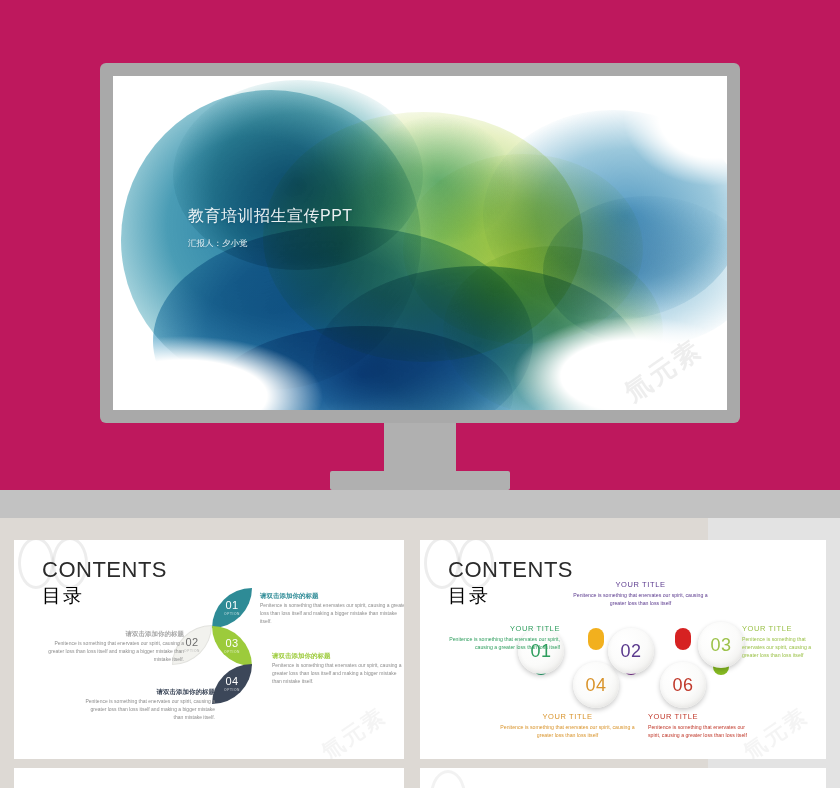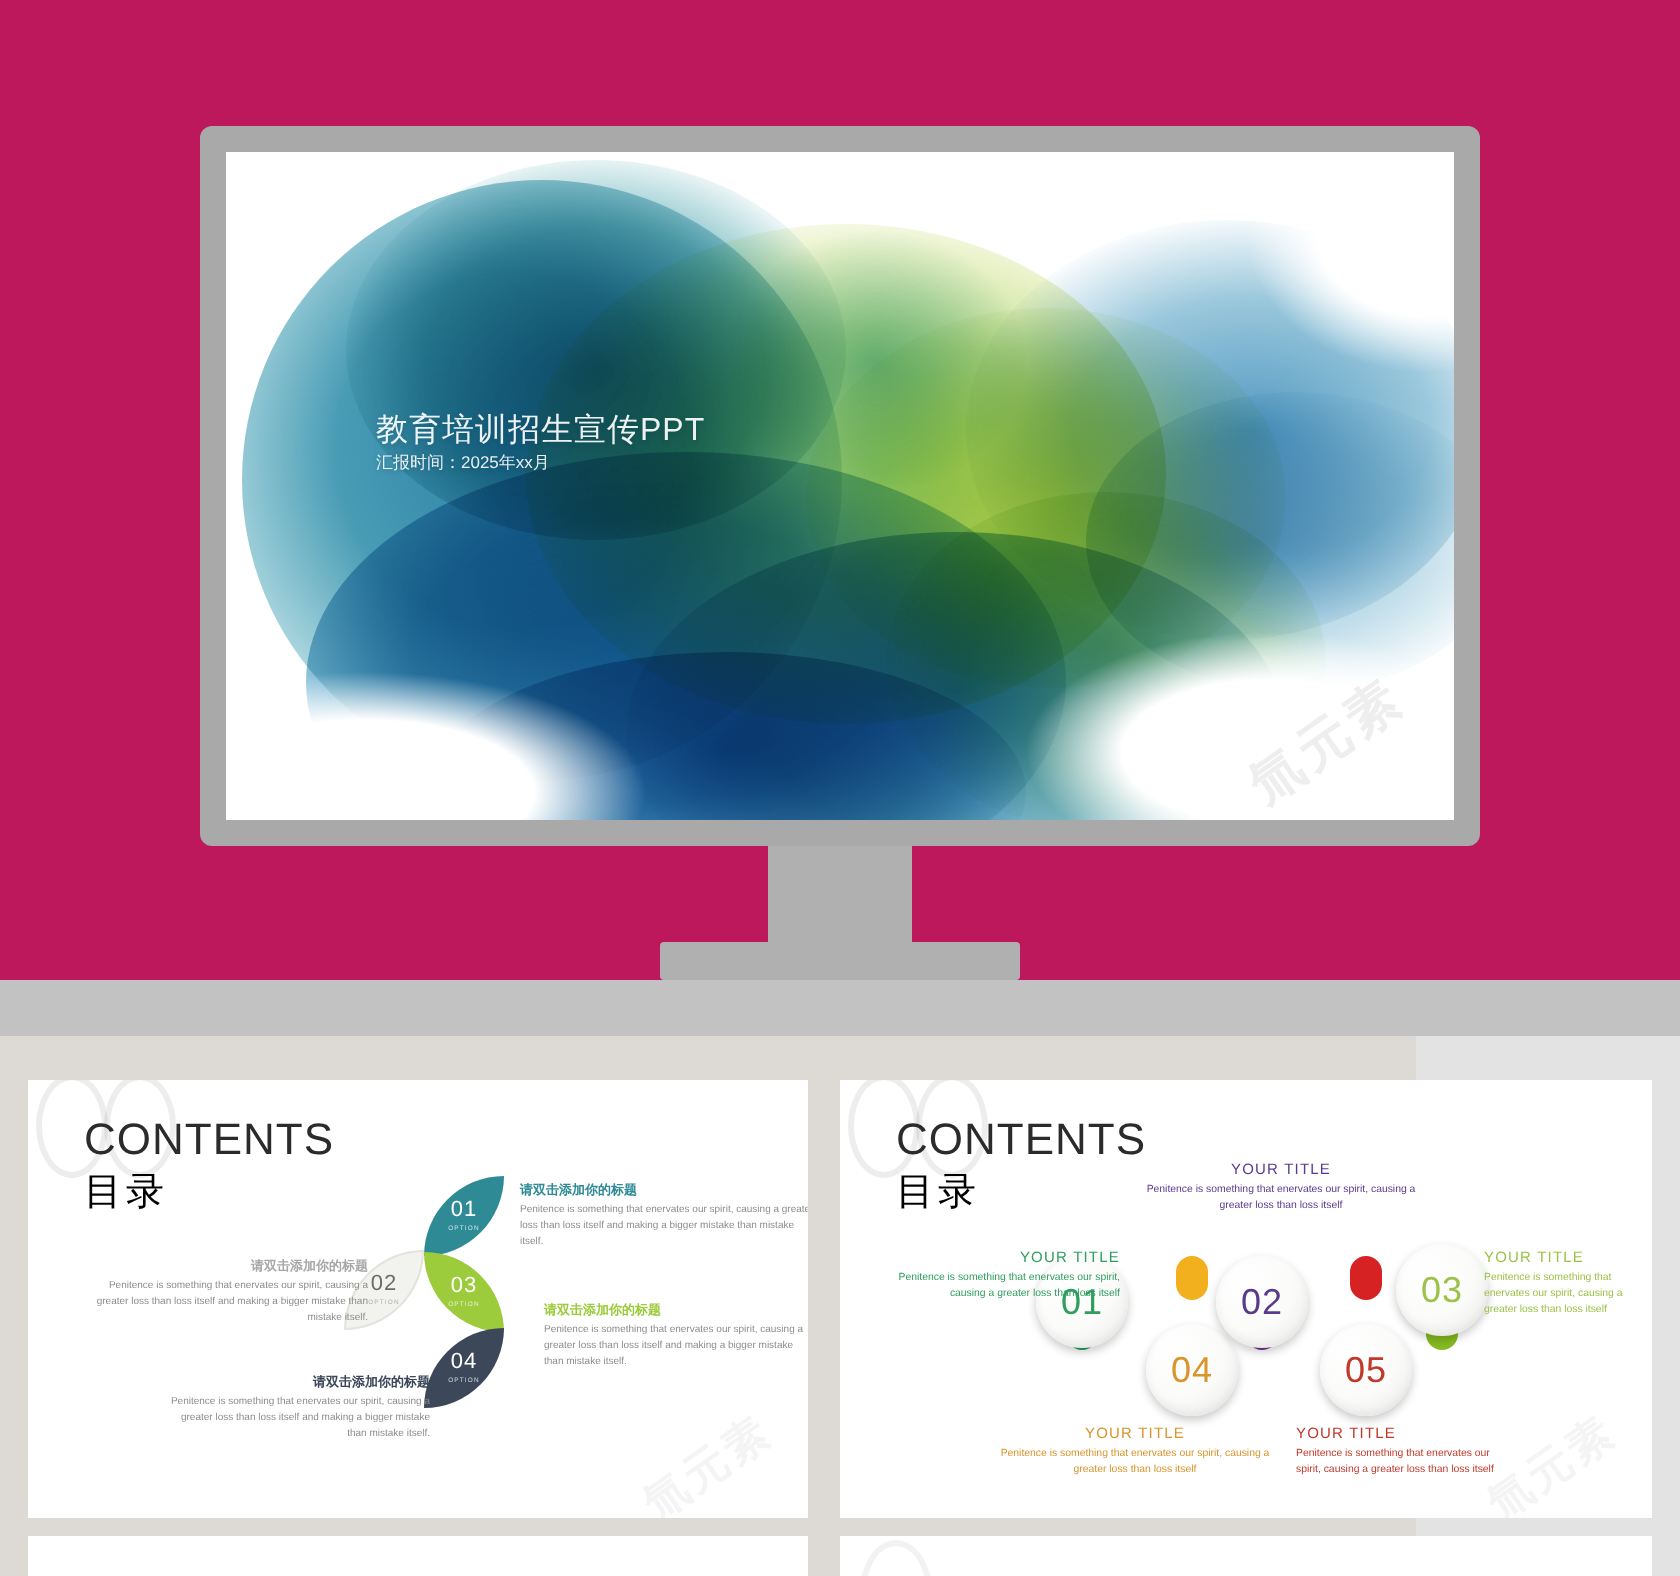--- a/index.html
+++ b/index.html
@@ -200,21 +200,21 @@
       <div class="blob b9"></div>
       <div class="blob b6"></div>
       <div class="blob b8"></div>
       <div class="blob b7"></div>
       <div class="blob b10"></div>
     </div>
     <div id="splash-mask"></div>
 
     <div id="hero-text">
       <div id="hero-sub">教育培训招生宣传PPT</div>
-      <div class="hero-meta" style="margin-top:0">汇报时间：2025年xx月</div>
+      <div class="hero-meta">汇报人：夕小觉</div>
     </div>
 
     <div id="hero-watermark">氚元素</div>
   </div>
 </div>
 
 <div id="grid">
 
   <div class="slide left">
     <div class="wm-00"><span></span><span></span></div>
@@ -275,21 +275,21 @@
 
       <div class="bulb" style="left:113px;top:113px;background:#22a06b;"></div>
       <div class="bulb" style="left:168px;top:88px; background:#f2b01e;"></div>
       <div class="bulb" style="left:203px;top:113px;background:#7a2f8f;"></div>
       <div class="bulb" style="left:255px;top:88px; background:#d62222;"></div>
       <div class="bulb" style="left:293px;top:113px;background:#86bb22;"></div>
 
       <div class="circ" style="left:98px; top:88px; color:#2f9e5e;">01</div>
       <div class="circ" style="left:153px;top:122px;color:#d9942c;">04</div>
       <div class="circ" style="left:188px;top:88px; color:#5b3a8e;">02</div>
-      <div class="circ" style="left:240px;top:122px;color:#c0392b;">05</div>
+      <div class="circ" style="left:240px;top:122px;color:#c0392b;">06</div>
       <div class="circ" style="left:278px;top:82px; color:#9cc24a;">03</div>
 
       <div class="ctxt" style="left:10px;top:84px;text-align:right;">
         <div class="t" style="color:#2f9e5e;">YOUR TITLE</div>
         <div class="b" style="color:#2f9e5e;">Penitence is something that enervates our spirit, causing a greater loss than loss itself</div>
       </div>
 
       <div class="ctxt" style="left:153px;top:40px;text-align:center;width:135px;">
         <div class="t" style="color:#5b3a8e;">YOUR TITLE</div>
         <div class="b" style="color:#5b3a8e;">Penitence is something that enervates our spirit, causing a greater loss than loss itself</div>

